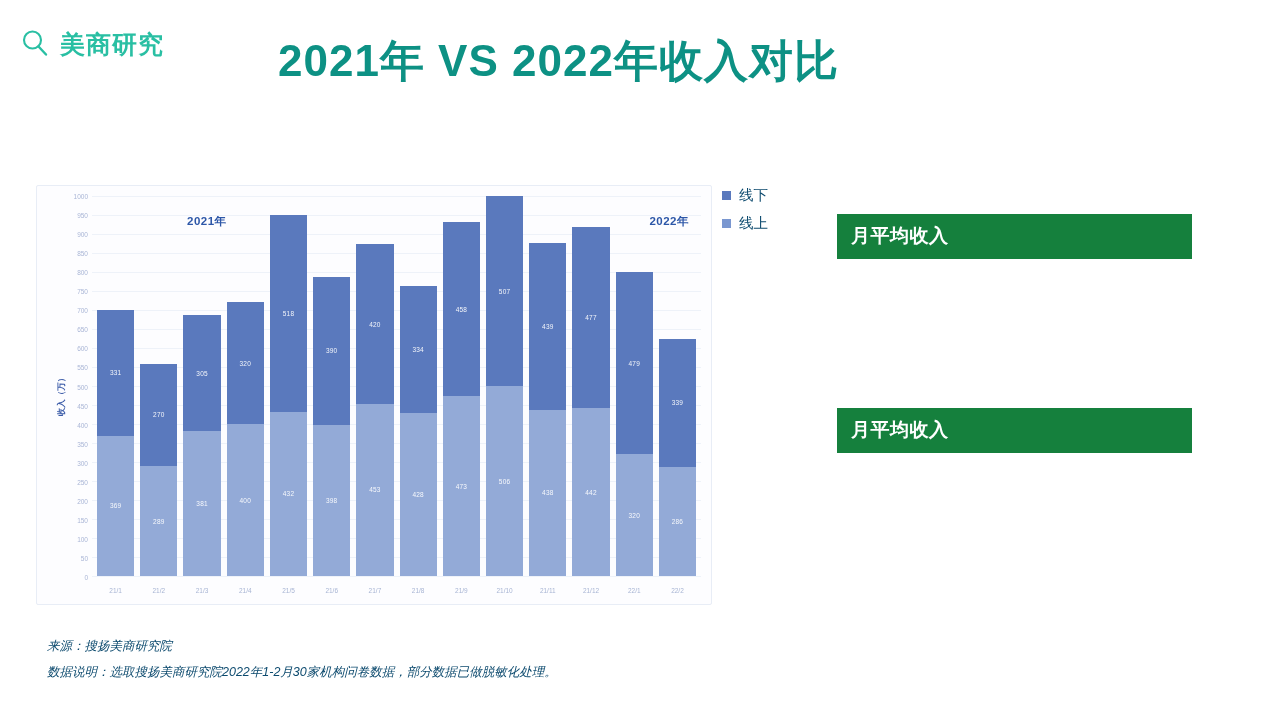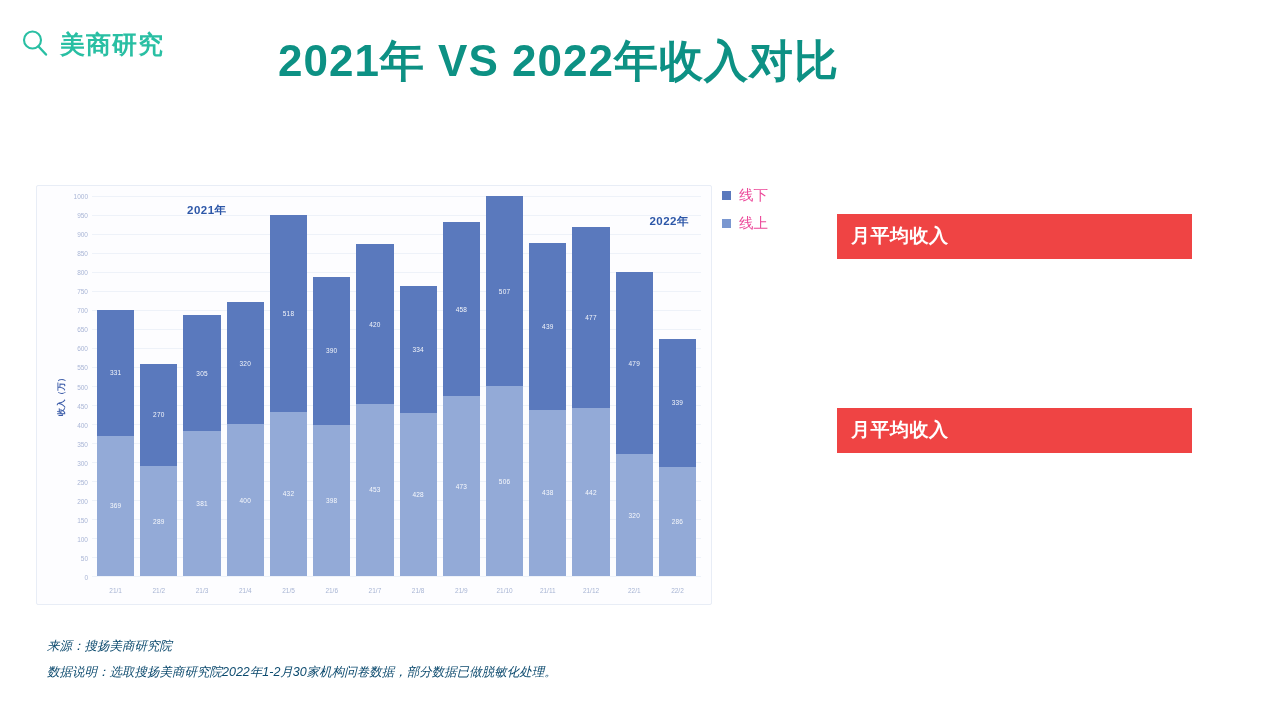--- a/index.html
+++ b/index.html
@@ -82,40 +82,40 @@
     display: flex; justify-content: space-between; padding: 0 2px;
   }
   .xlabel {
     flex: 1 1 0; margin: 0 3px; text-align: center;
     font-size: 6.5px; color: #a8b5d4;
   }
   .ann {
     position: absolute; font-size: 11.5px; font-weight: 700;
     color: #2d57a8; letter-spacing: .5px;
   }
-  .ann-2021 { left: 150px; top: 17px; }
+  .ann-2021 { left: 150px; top: 28px; }
   .ann-2022 { right: 22px; top: 28px; }
 
   
   .legend {
     position: absolute; left: 722px; top: 186px;
     display: flex; flex-direction: column; gap: 9px;
   }
   .legend-row { display: flex; align-items: center; gap: 8px; }
   .legend-swatch { width: 9px; height: 9px; display: inline-block; }
   .sw-offline { background: #5a79bd; }
   .sw-online  { background: #7a97d0; }
-  .legend-label { font-size: 14.5px; color: #ec4899; }
+  .legend-label { font-size: 14.5px; color: #0c4a6e; }
 
   
   .info-card { position: absolute; width: 355px; }
   .card-1 { left: 837px; top: 214px; }
   .card-2 { left: 837px; top: 408px; }
   .card-head {
-    background: #ef4444; color: #ffffff;
+    background: #15803d; color: #ffffff;
     font-size: 19px; font-weight: 700;
     padding: 9px 14px 10px 14px; letter-spacing: .5px;
   }
   .card-body {
     background: #f2f2f2; min-height: 72px;
     padding: 13px 14px 26px 14px;
     font-size: 14px; color: #595959; line-height: 1.5;
   }
   .hl { color: #f5a93c; }
 

